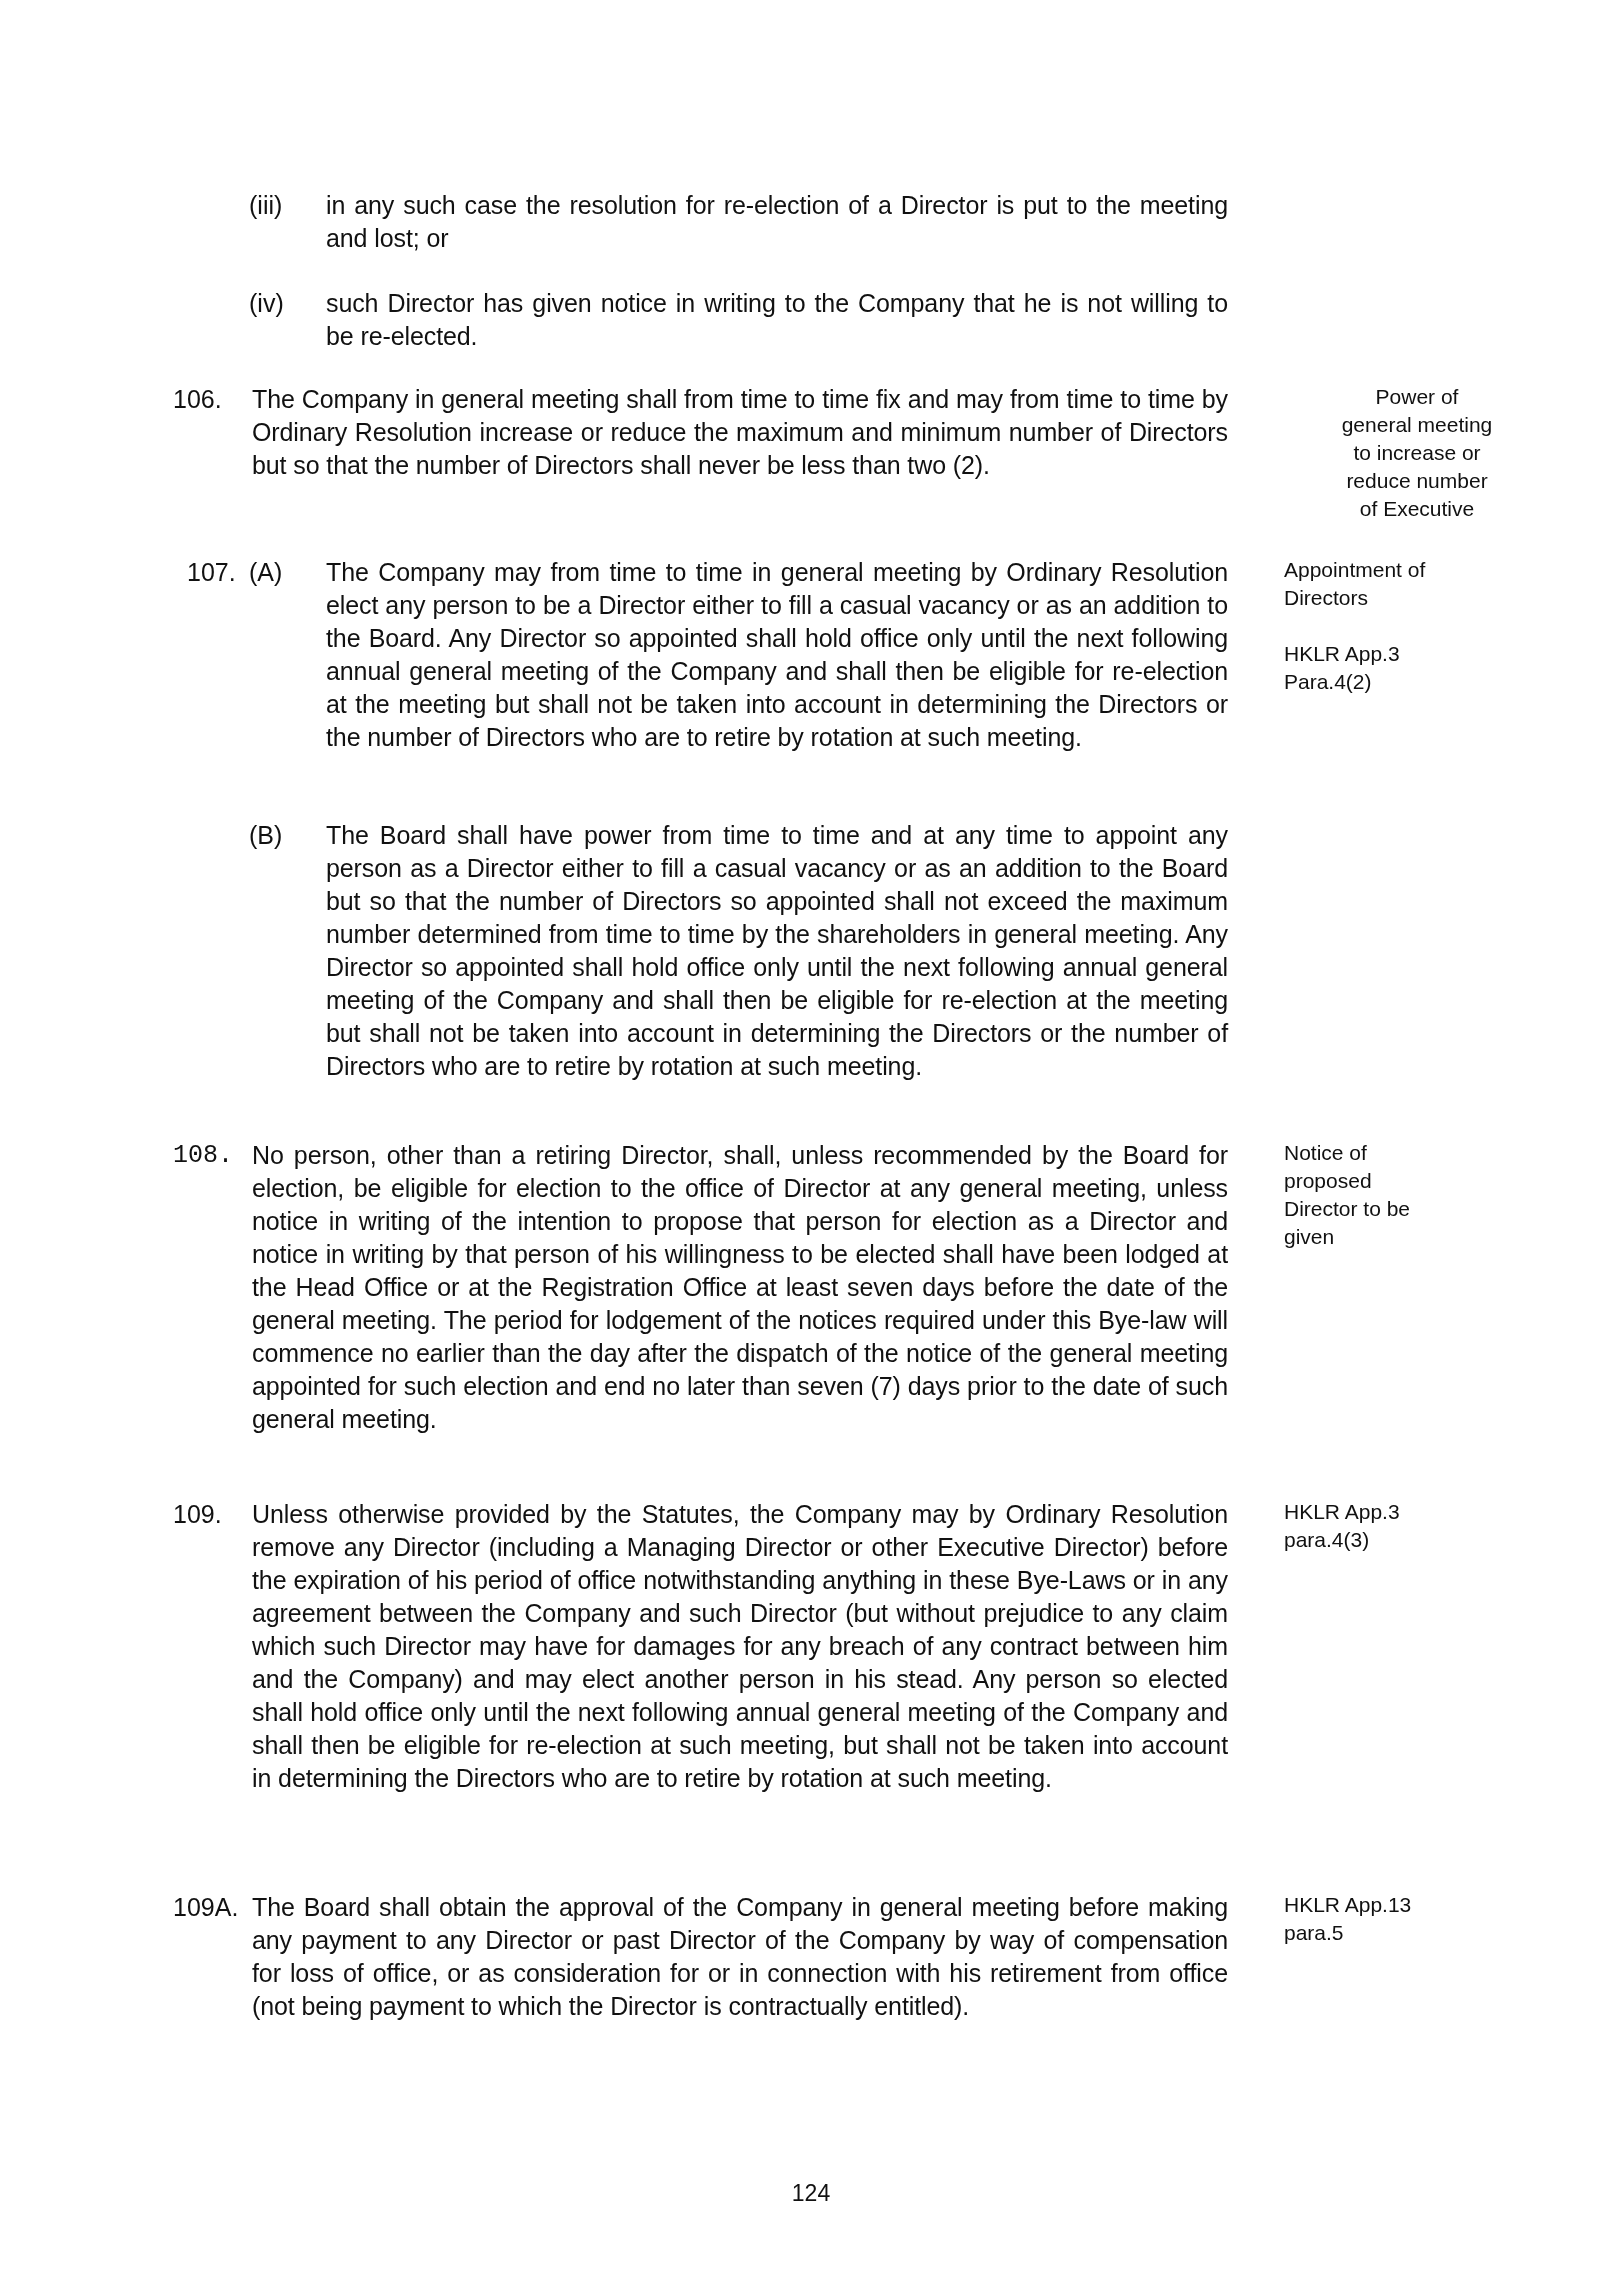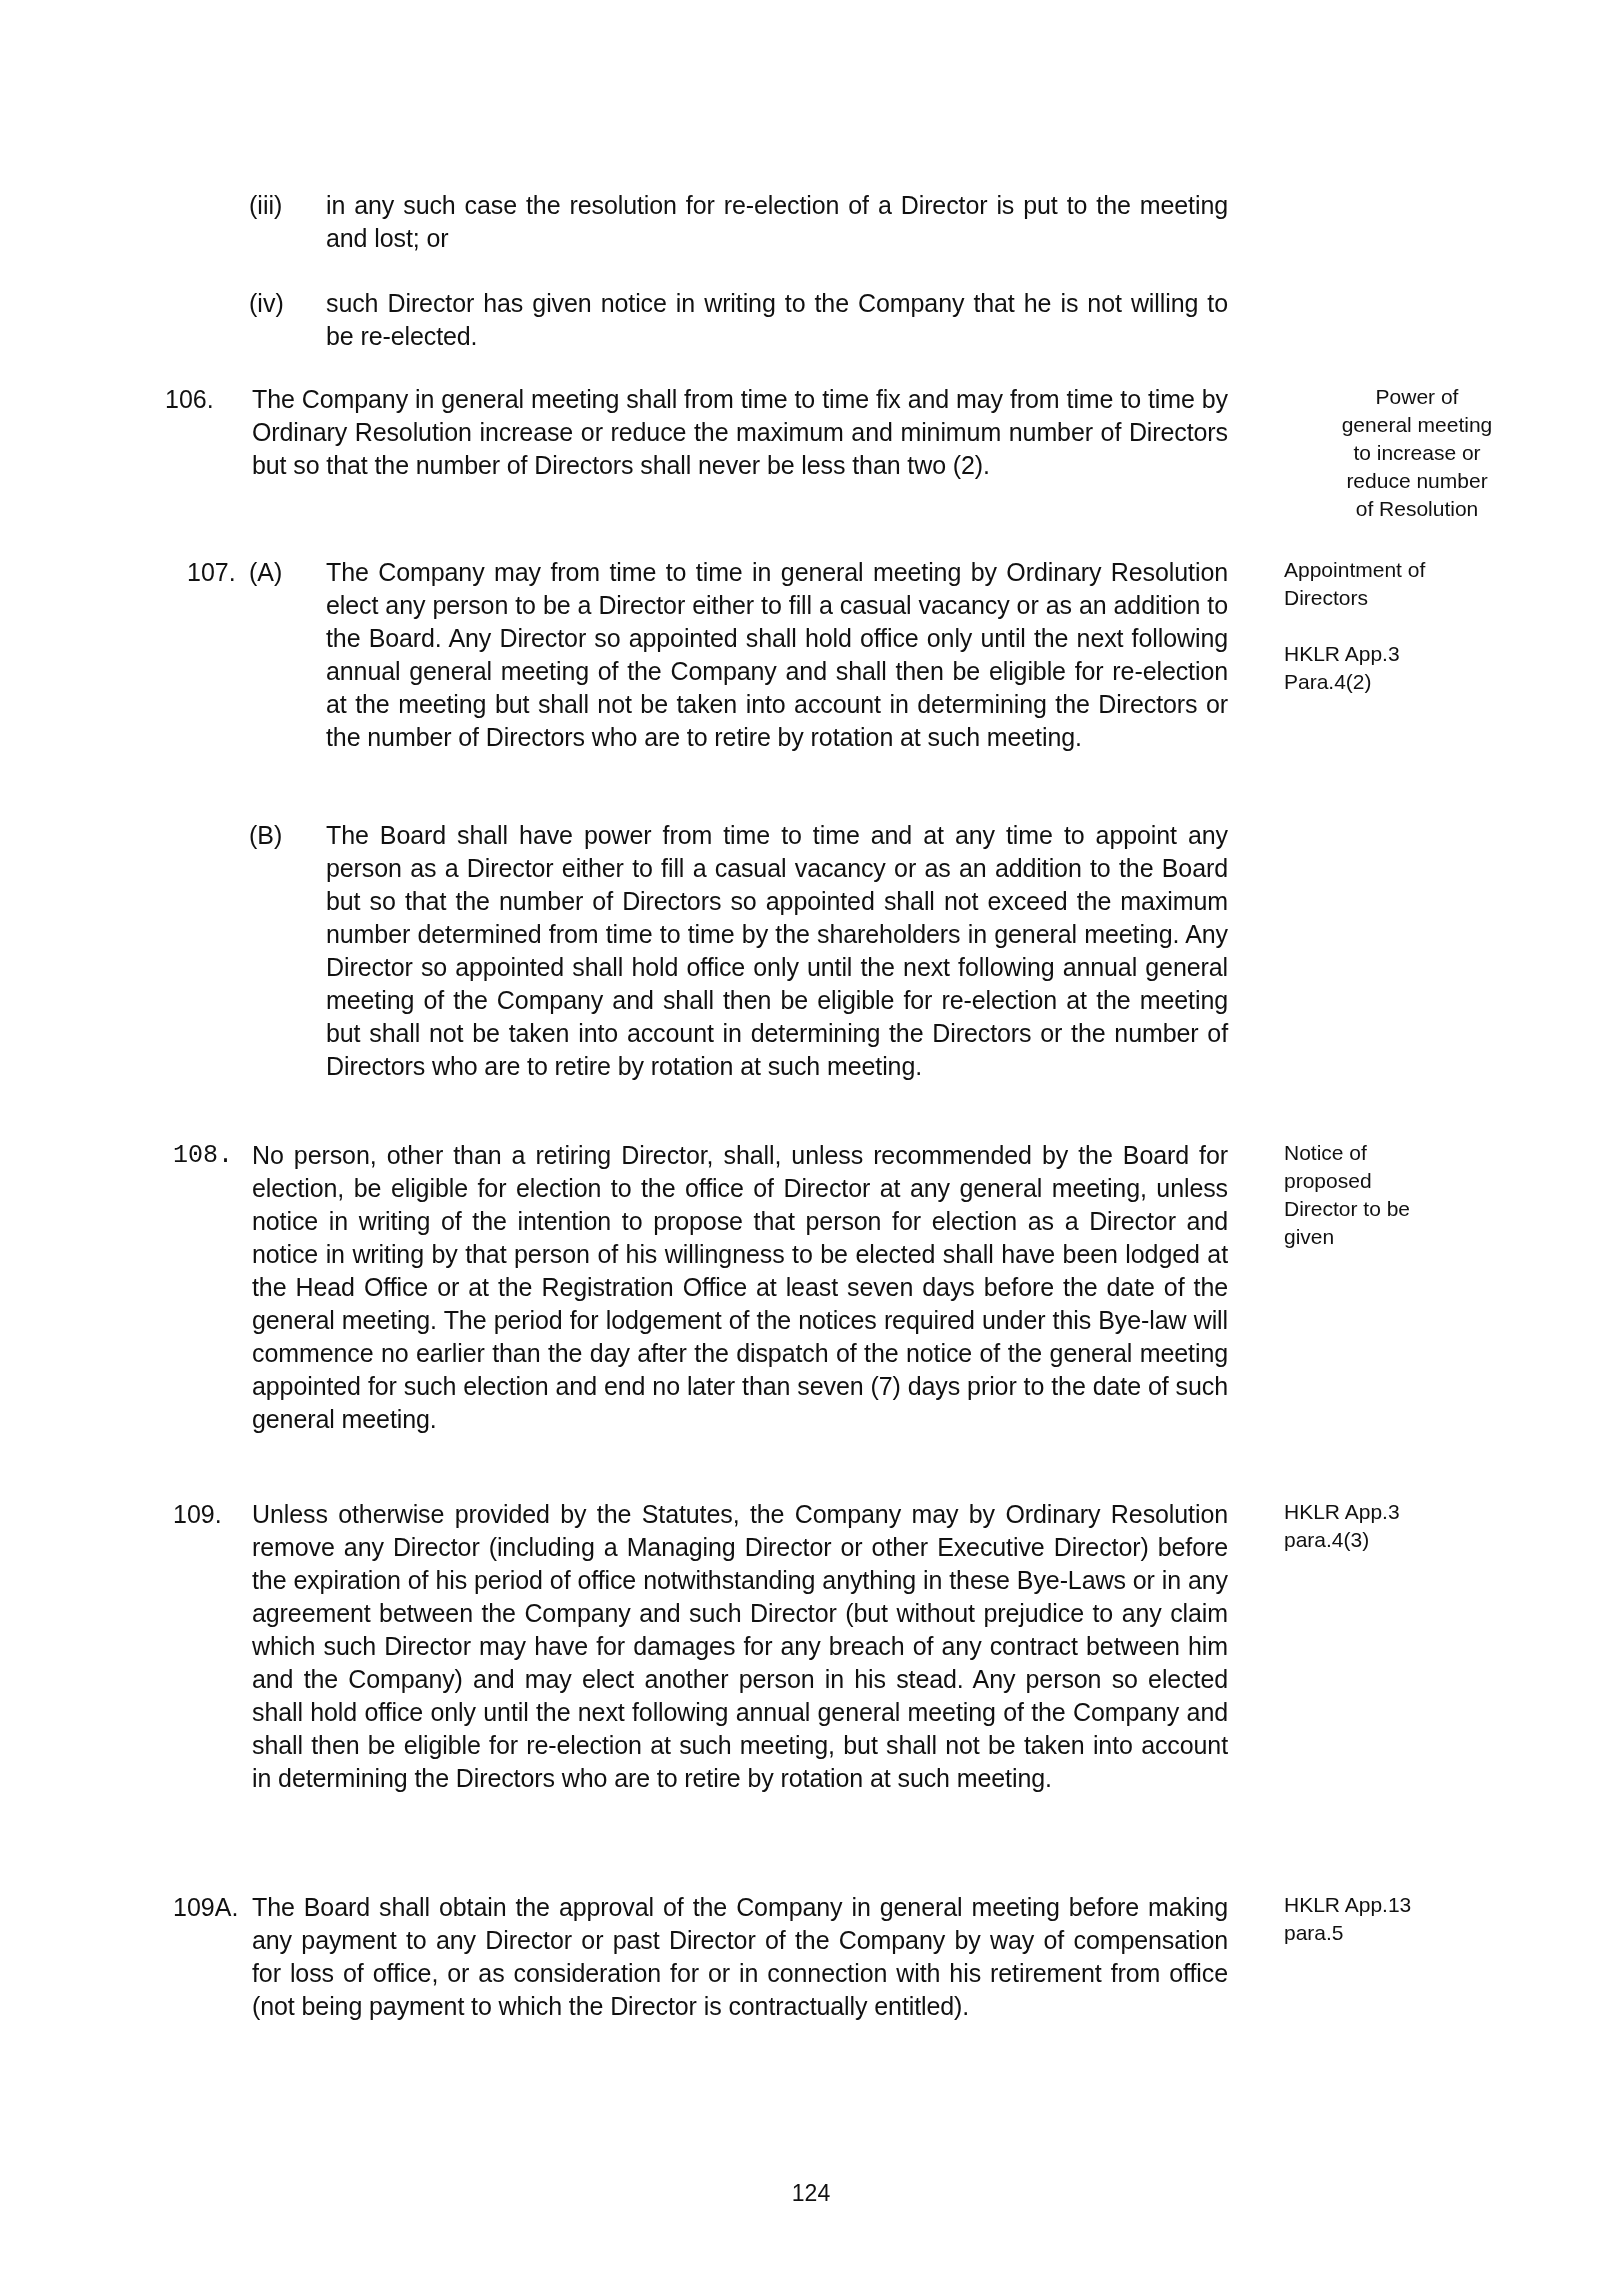--- a/index.html
+++ b/index.html
@@ -33,30 +33,30 @@
   <span class="sub" style="left:249px; top:189px;">(iii)</span>
   <div class="body-text" style="left:326px; top:189px; width:902px;">in any such case the resolution for re-election of a Director is put to the meeting and lost; or</div>
 </div>
 
 <div class="block">
   <span class="sub" style="left:249px; top:287px;">(iv)</span>
   <div class="body-text" style="left:326px; top:287px; width:902px;">such Director has given notice in writing to the Company that he is not willing to be re-elected.</div>
 </div>
 
 <div class="block">
-  <span class="num" style="left:165px; top:383px;">106.</span>
+  <span class="num" style="left:173px; top:383px;">106.</span>
   <div class="body-text" style="left:252px; top:383px; width:976px;">The Company in general meeting shall from time to time fix and may from time to time by Ordinary Resolution increase or reduce the maximum and minimum number of Directors but so that the number of Directors shall never be less than two (2).</div>
 </div>
 <div class="margin-note" style="top:383px;text-align:center;">
   <p>
     <span>Power of</span>
     <span>general meeting</span>
     <span>to increase or</span>
     <span>reduce number</span>
-    <span>of Resolution</span>
+    <span>of Executive</span>
   </p>
 </div>
 
 <div class="block">
   <span class="num" style="left:187px; top:556px;text-align:right;">107.</span>
   <span class="sub" style="left:249px; top:556px;">(A)</span>
   <div class="body-text" style="left:326px; top:556px; width:902px;">The Company may from time to time in general meeting by Ordinary Resolution elect any person to be a Director either to fill a casual vacancy or as an addition to the Board.  Any Director so appointed shall hold office only until the next following annual general meeting of the Company and shall then be eligible for re-election at the meeting but shall not be taken into account in determining the Directors or the number of Directors who are to retire by rotation at such meeting.</div>
   <span class="sub" style="left:249px; top:819px;">(B)</span>
   <div class="body-text" style="left:326px; top:819px; width:902px;">The Board shall have power from time to time and at any time to appoint any person as a Director either to fill a casual vacancy or as an addition to the Board but so that the number of Directors so appointed shall not exceed the maximum number determined from time to time by the shareholders in general meeting.  Any Director so appointed shall hold office only until the next following annual general meeting of the Company and shall then be eligible for re-election at the meeting but shall not be taken into account in determining the Directors or the number of Directors who are to retire by rotation at such meeting.</div>
 </div>

